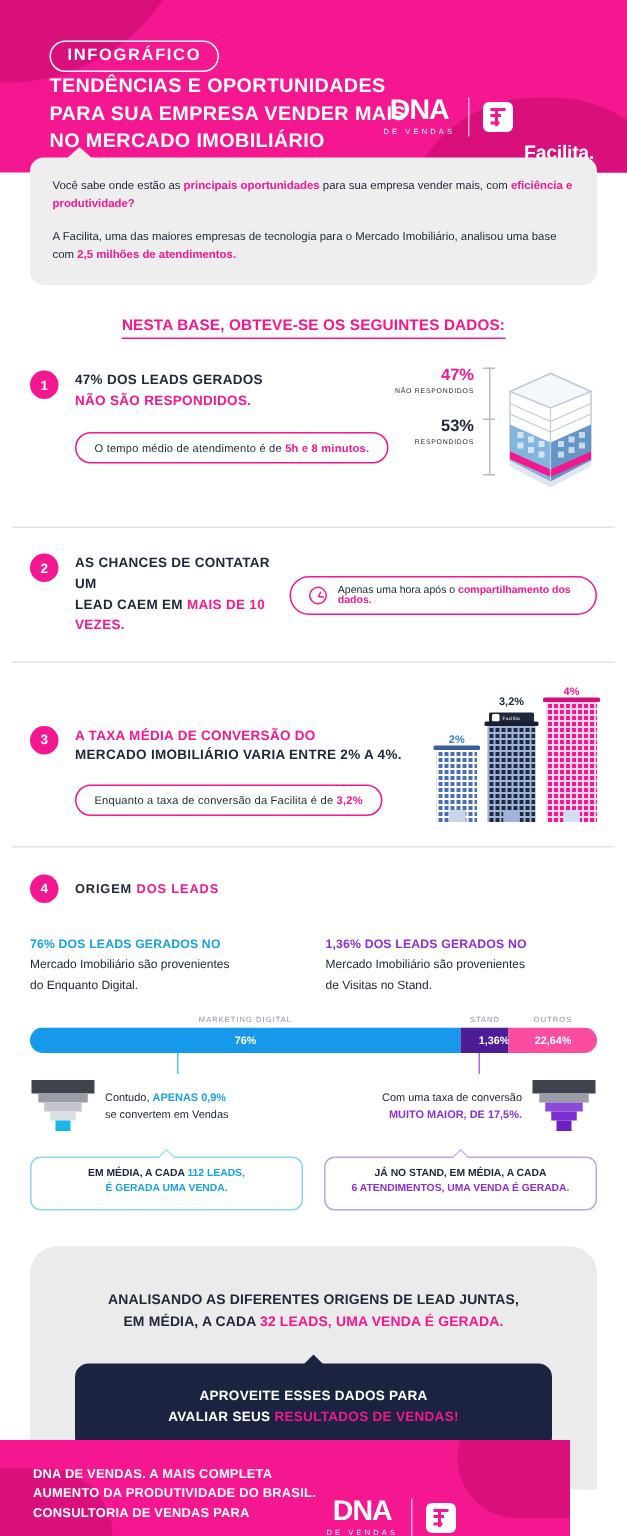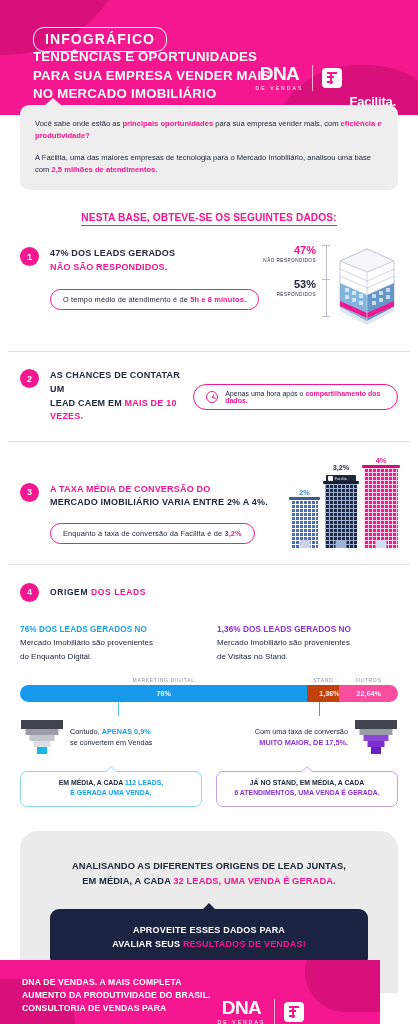--- a/index.html
+++ b/index.html
@@ -24,21 +24,21 @@
   }
   .hdr-blob-br {
     position:absolute; right:-40px; bottom:-60px;
     width:190px; height:110px; border-radius:90px 90px 0 0;
     background:#d9107c;
   }
   .badge-infografico {
     position:absolute; left:33px; top:27px;
     border:1.3px solid #ffffff; border-radius:11px;
     padding:3px 11px 4px;
-    color:#fff; font-size:14px; font-weight:bold; letter-spacing:1.1px;
+    color:#fff; font-size:11px; font-weight:bold; letter-spacing:1.1px;
   }
   .hdr-title {
     position:absolute; left:33px; top:48px;
     color:#ffffff; font-size:13.2px; font-weight:bold;
     line-height:1.42; letter-spacing:.25px;
   }
   .hdr-logos {
     position:absolute; right:22px; top:46px;
     display:flex; align-items:center; gap:9px;
   }
@@ -183,21 +183,21 @@
   .col-b { font-size:8px; color:#20283c; line-height:1.55; margin-top:1px; }
 
   .stack-lbls { display:flex; margin-top:14px; font-size:5px; color:#8d90a0; letter-spacing:.7px; }
   .stack-lbls .l1 { width:76%; text-align:center; }
   .stack-lbls .l2 { width:8.5%; text-align:center; }
   .stack-lbls .l3 { width:15.5%; text-align:center; }
   .stackbar { display:flex; height:17px; border-radius:9px; overflow:hidden; margin-top:2px; }
   .stackbar div { display:flex; align-items:center; justify-content:center;
     color:#fff; font-size:7.2px; font-weight:bold; }
   .sb1 { width:76%; background:#1799eb; }
-  .sb2 { width:8.5%; background:#c2410c;padding-left:12px; }
+  .sb2 { width:8.5%; background:#4c1d95;padding-left:12px; }
   .sb3 { width:15.5%; background:#fb4da0; }
 
   .connectors { position:relative; height:14px; }
   .connectors i { position:absolute; top:0; width:1px; height:14px; }
   .connectors i.c1 { left:26%; background:#57c2f2; }
   .connectors i.c2 { left:79%; background:#a96ae0; }
 
   .funnel-row { display:flex; gap:16px; margin-top:2px; }
   .funnel-cell { flex:1; display:flex; align-items:center; gap:6px; }
   .funnel-cell.right { flex-direction:row-reverse; }

